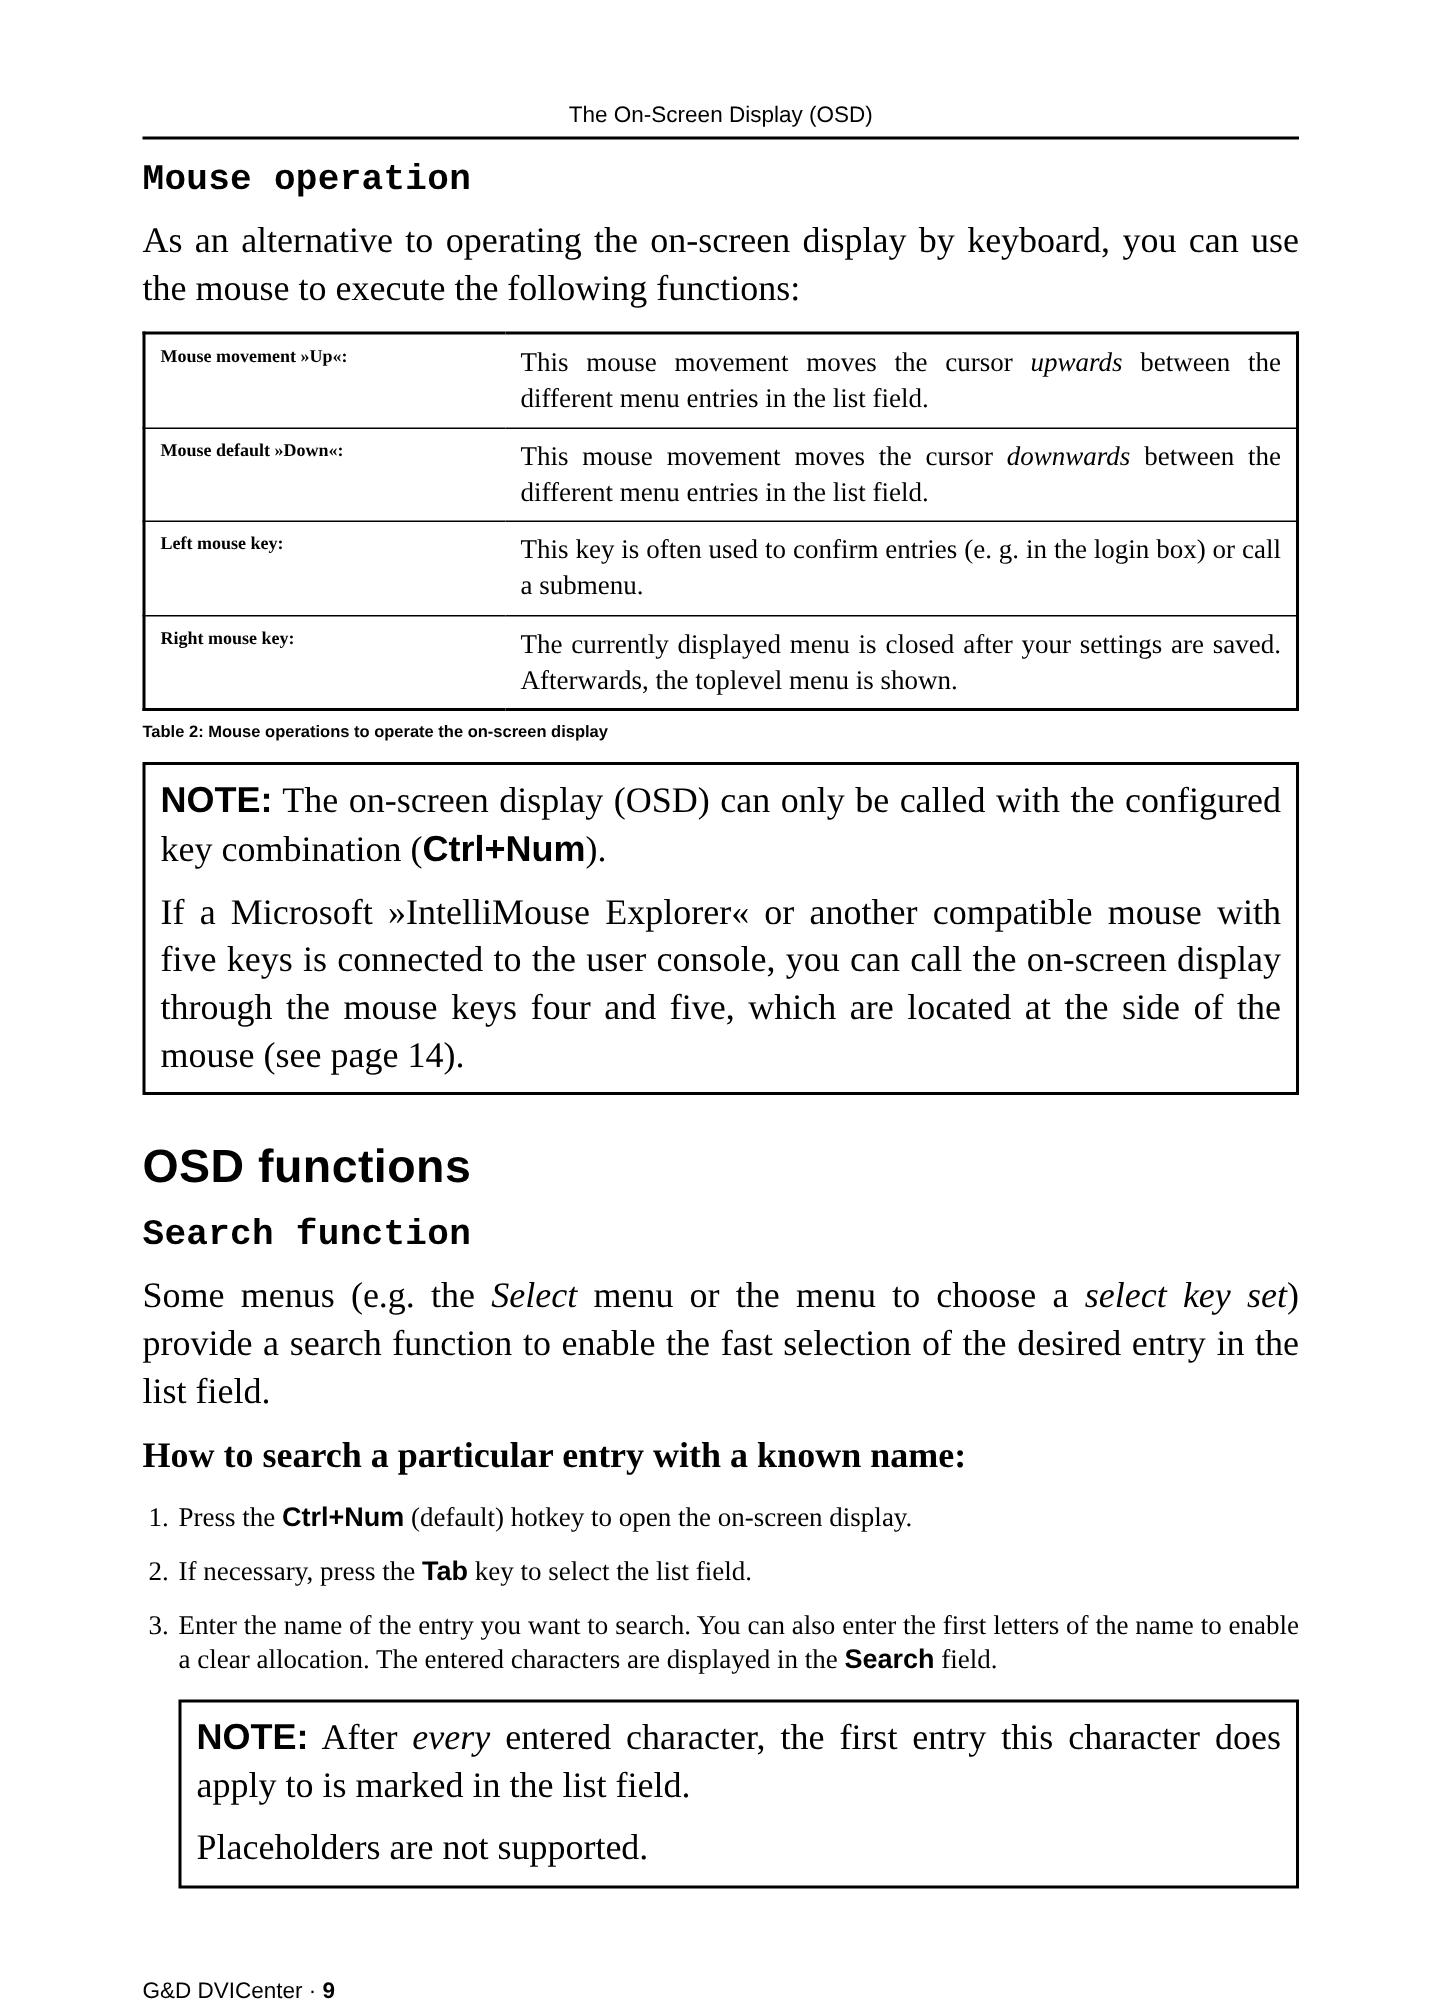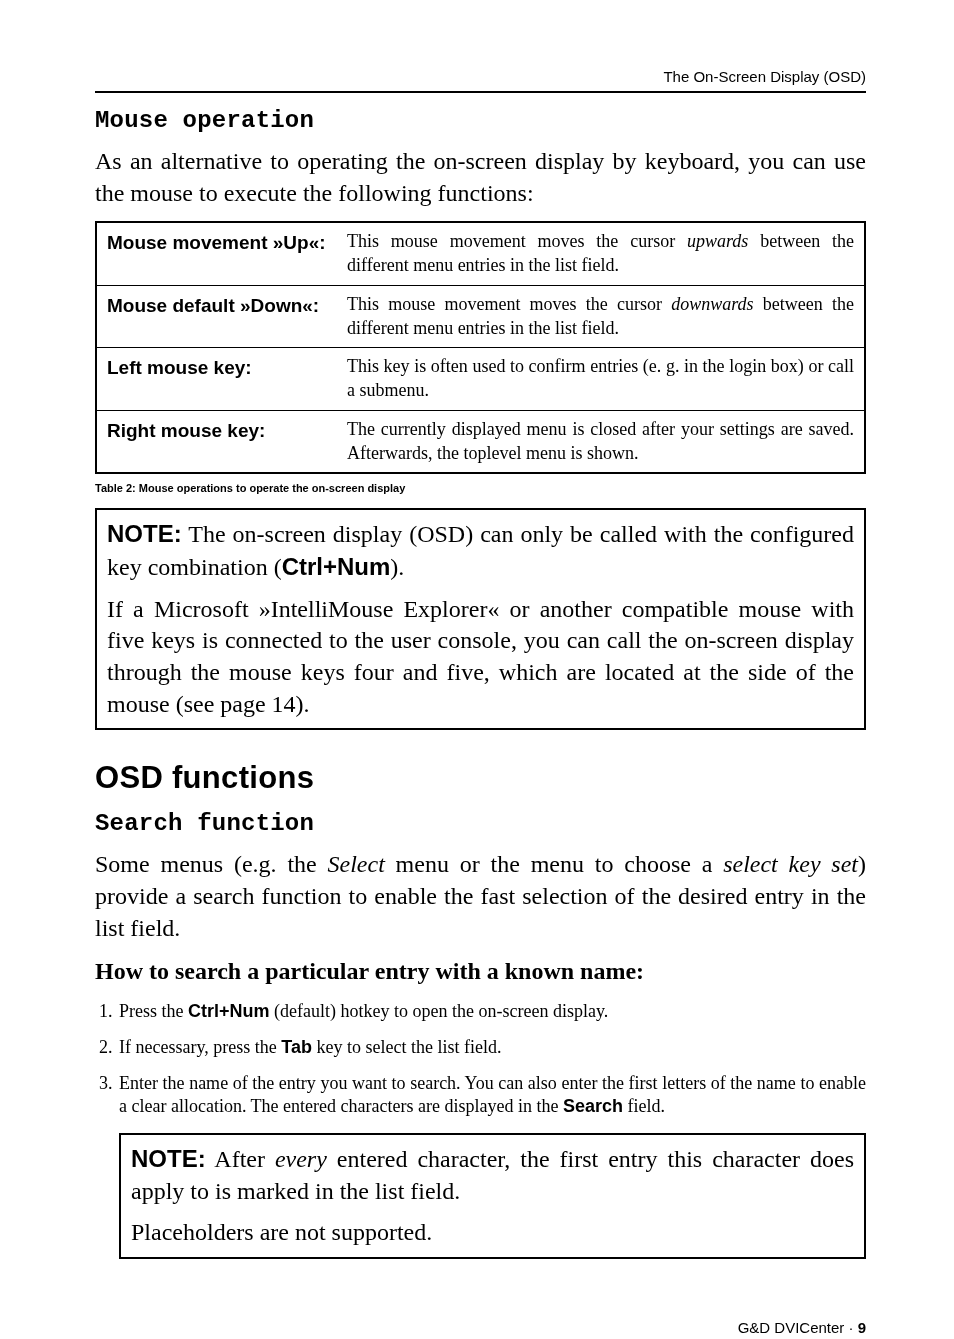--- a/index.html
+++ b/index.html
@@ -1,36 +1,36 @@
 <!DOCTYPE html>
 <html><head>
 <meta charset="utf-8">
 <style>
 html,body{margin:0;padding:0;background:#fff;font-family:Georgia,"Times New Roman",serif;color:#000;width:954px}
 .page{padding:68px 88px 40px 95px;width:771px;position:relative}
-.running-head{font-family:Arial,Helvetica,sans-serif;font-size:15px;text-align:right;margin-bottom:6px}
+.running-head{font-family:Arial,Helvetica,sans-serif;font-size:15px;text-align:center;margin-bottom:6px}
 .head-rule{border:none;border-top:2px solid #000;margin:0 0 14px 0}
 h2{font-family:Liberation Mono, monospace;font-weight:900;font-size:24px;margin:0 0 12px 0;letter-spacing:.2px}
 h1{font-family:Arial,Helvetica,sans-serif;font-weight:900;font-size:31px;margin:30px 0 14px 0;letter-spacing:.3px}
 p{font-size:24px;line-height:1.32;margin:0 0 12px 0;text-align:justify}
 .em{font-style:italic}
 .bold{font-weight:bold}
 .small-sans{font-family:Arial,Helvetica,sans-serif;font-size:11px;font-weight:bold;margin:8px 0 14px 0}
 table.ops{border:2px solid #000;border-collapse:collapse;width:100%;margin-bottom:8px}
 table.ops td{border-top:1px solid #000;padding:7px 10px 7px 10px;vertical-align:top;font-size:18px;line-height:1.32;text-align:justify}
 table.ops tr:first-child td{border-top:none}
-table.ops td.label{width:220px;font-family:Liberation Sans, sans-serif;font-weight:bold;font-size:19px}
+table.ops td.label{width:220px;font-family:Liberation Serif, serif;font-weight:bold;font-size:12px}
 table.ops td.sub{border-top:none;padding-top:2px}
 .notebox{border:2px solid #000000;padding:8px 10px;margin:0 0 16px 0}
 .notebox p{margin:0 0 10px 0}
 .notebox p:last-child{margin-bottom:0}
 .nb-label{font-family:Arial,Helvetica,sans-serif;font-weight:900}
 ol{padding-left:22px;margin:0 0 14px 0}
 ol li{font-size:18px;line-height:1.32;margin-bottom:12px;padding-left:2px;text-align:justify}
-.footer{font-family:Arial,Helvetica,sans-serif;font-size:15px;text-align:right;margin-top:60px}
+.footer{font-family:Arial,Helvetica,sans-serif;font-size:15px;text-align:left;margin-top:60px}
 .footer .pn{font-weight:bold}
 .key{font-family:Arial,Helvetica,sans-serif;font-weight:bold}
 </style>
 </head>
 <body>
 <div class="page">
 
 <div class="running-head">The On-Screen Display (OSD)</div>
 <hr class="head-rule">
 

